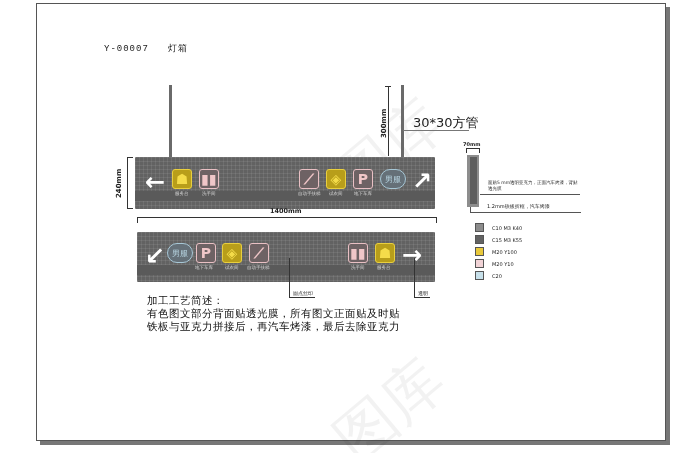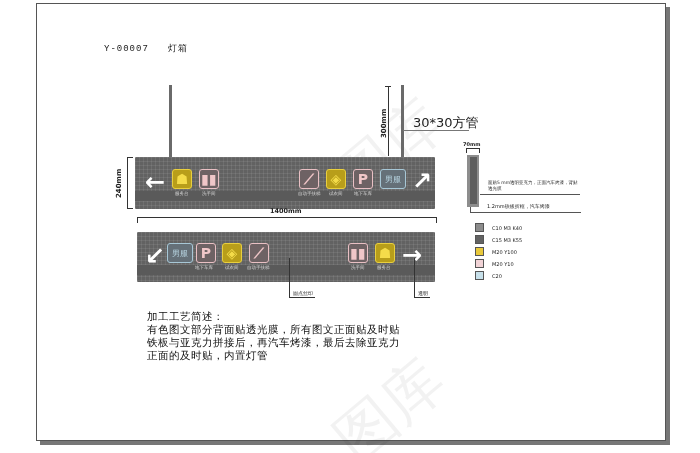--- a/index.html
+++ b/index.html
@@ -11,31 +11,31 @@
   .sign { background:#626262; border-radius:1px;
     background-image:
       linear-gradient(rgba(255,255,255,0.08) 1px, transparent 1px),
       linear-gradient(90deg, rgba(255,255,255,0.08) 1px, transparent 1px);
     background-size:4px 4px; }
   .sign .band { position:absolute; left:0; right:0; top:50%; height:10px; margin-top:8px; background:#5a5a5a; }
   .arrow { color:#fff; font-weight:bold; font-size:24px; line-height:24px; }
   .tile { position:absolute; width:20px; height:20px; border-radius:3px; border:1.5px solid; display:flex; align-items:center; justify-content:center; font-weight:bold; font-size:14px; box-sizing:border-box; }
   .tile.yellow { border-color:#e9cf3e; background:#b89e1a; color:#f4dc4a; }
   .tile.pink { border-color:#e9c0c4; background:#6e6264; color:#f0c6c8; }
-  .tile.blue { border-color:#a7c7d6; background:#657078; color:#b7d4e1; font-size:8px; font-weight:normal; width:26px; }
+  .tile.blue { border-color:#a7c7d6; background:#657078; color:#b7d4e1; font-size:8px; font-weight:normal; width:26px;border-radius:10px; }
   .cap { position:absolute; font-size:4.5px; color:#dcdcdc; white-space:nowrap; }
   .dimv { border-left:1px solid #333; }
   .dimtick { position:absolute; height:1px; width:6px; background:#333; }
   .dimtext-v { font-size:7px; transform:rotate(-90deg); transform-origin:left top; white-space:nowrap; font-weight:bold; }
   .dimh { border-top:1px solid #333; }
   .small { font-size:6.5px; font-weight:bold; white-space:nowrap; }
   .label-box { font-size:5px; white-space:nowrap; border-bottom:1px solid #333; border-left:1px solid #333; padding:0 2px 1px 3px; }
   .legend-row { position:absolute; left:0; display:flex; align-items:center; gap:8px; font-size:5px; white-space:nowrap; }
   .swatch { width:9px; height:9px; border:1px solid #555; box-sizing:border-box; }
-  .notes { left:147px; top:294px; font-size:10.5px; line-height:13px; letter-spacing:0.5px; color:#111;margin-top:16px; }
+  .notes { left:147px; top:294px; font-size:10.5px; line-height:13px; letter-spacing:0.5px; color:#111; }
   .notes div { white-space:nowrap; }
   .watermark { color:rgba(0,0,0,0.05); font-size:60px; transform:rotate(-40deg); white-space:nowrap; }
 </style>
 </head>
 <body>
 
 <div class="abs frame"></div>
 
 <div class="abs watermark" style="left:330px;top:110px;">图库</div>
 <div class="abs watermark" style="left:330px;top:370px;">图库</div>
@@ -131,14 +131,13 @@
   <div class="legend-row" style="top:48px;">
       <div class="swatch" style="background:#c7e0ea;"></div>
       <span>C20</span>
     </div>
 </div>
 
 <div class="abs notes">
   <div>加工工艺简述：</div>
   <div>有色图文部分背面贴透光膜，所有图文正面贴及时贴</div>
   <div>铁板与亚克力拼接后，再汽车烤漆，最后去除亚克力</div>
-  <div>正面的及时贴，内置灯管</div>
 </div>
 
 </body></html>

